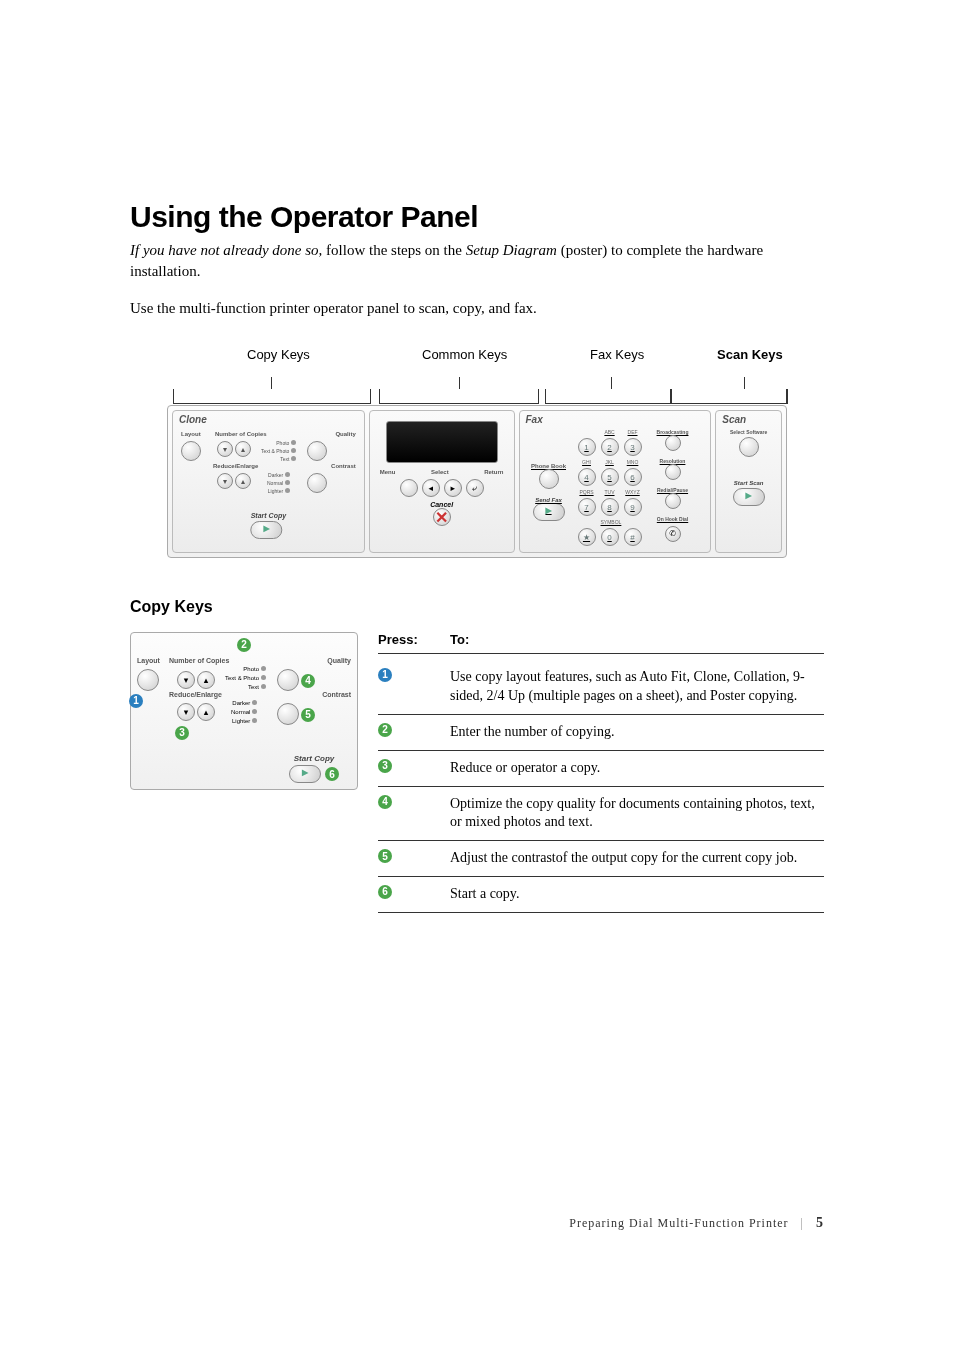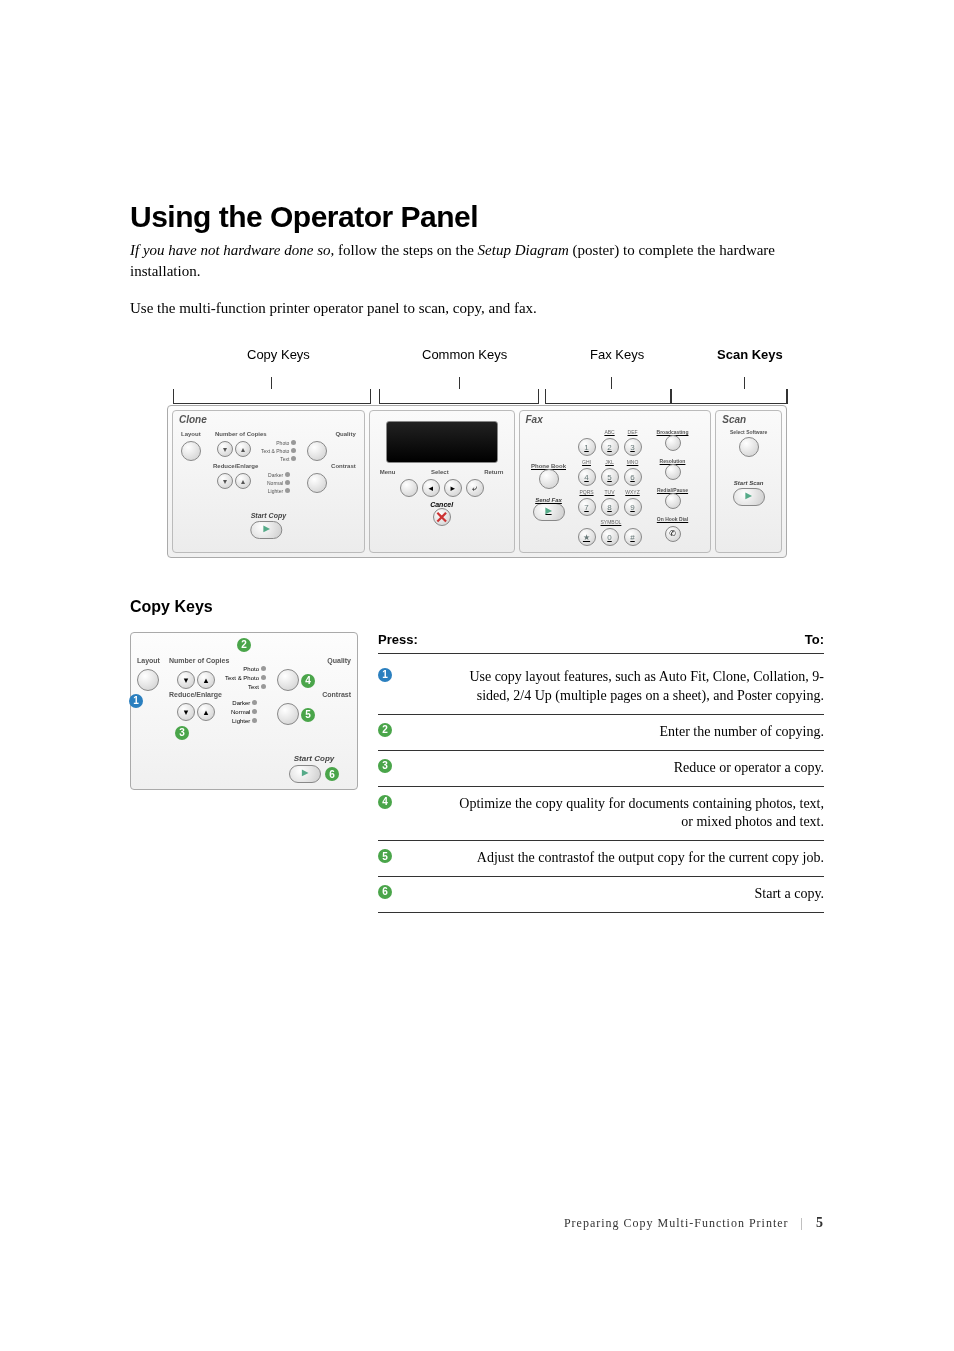--- a/index.html
+++ b/index.html
@@ -195,21 +195,21 @@
   .table-header {
     display:flex;
     border-bottom: 1px solid #333;
     font-family: Arial, Helvetica, sans-serif;
     font-weight:bold;
     font-size: 13px;
     padding-bottom: 6px;
     margin-bottom: 6px;
   }
   .col-press { width: 72px; }
-  .col-to { flex:1;text-align:right; }
+  .col-to { flex:1; }
   .trow {
     display:flex;
     border-bottom: 1px solid #333;
     padding: 8px 0;
     font-size: 14px;
     line-height: 1.35;
   }
   .trow .col-press { display:flex; align-items:flex-start; }
   .trow:last-child { }
   .footer {
@@ -223,21 +223,21 @@
   }
   .footer .sep { margin: 0 8px; color:#999;}
   .footer .pnum { font-weight:bold; font-size:14px;}
 </style>
 </head>
 <body>
 
 <div class="page">
   <h1>Using the Operator Panel</h1>
   <p class="intro">
-    <em>If you have not hardware done so,</em><span> follow the steps on the </span><em>Setup Diagram</em><span> (poster) to complete the hardware installation.</span>
+    <em>If you have not already done so,</em><span> follow the steps on the </span><em>Setup Diagram</em><span> (poster) to complete the hardware installation.</span>
   </p>
   <p class="intro2">Use the multi-function printer operator panel to scan, copy, and fax.</p>
 
   <div class="diagram">
     <div class="key-labels">
       <div class="kl-copy">Copy Keys</div>
       <div class="kl-common">Common Keys</div>
       <div class="kl-fax">Fax Keys</div>
       <div class="kl-scan">Scan Keys</div>
     </div>
@@ -459,17 +459,17 @@
       <div class="trow">
         <div class="col-press">
             <span class="circ-num c-green">6</span>
           </div>
         <div class="col-to">Start a copy.</div>
       </div>
     </div>
   </div>
 
   <div class="footer">
-    <span>Preparing Copy Multi-Function Printer</span>
+    <span>Preparing Dial Multi-Function Printer</span>
     <span class="sep">|</span>
     <span class="pnum">5</span>
   </div>
 </div>
 
 </body></html>

